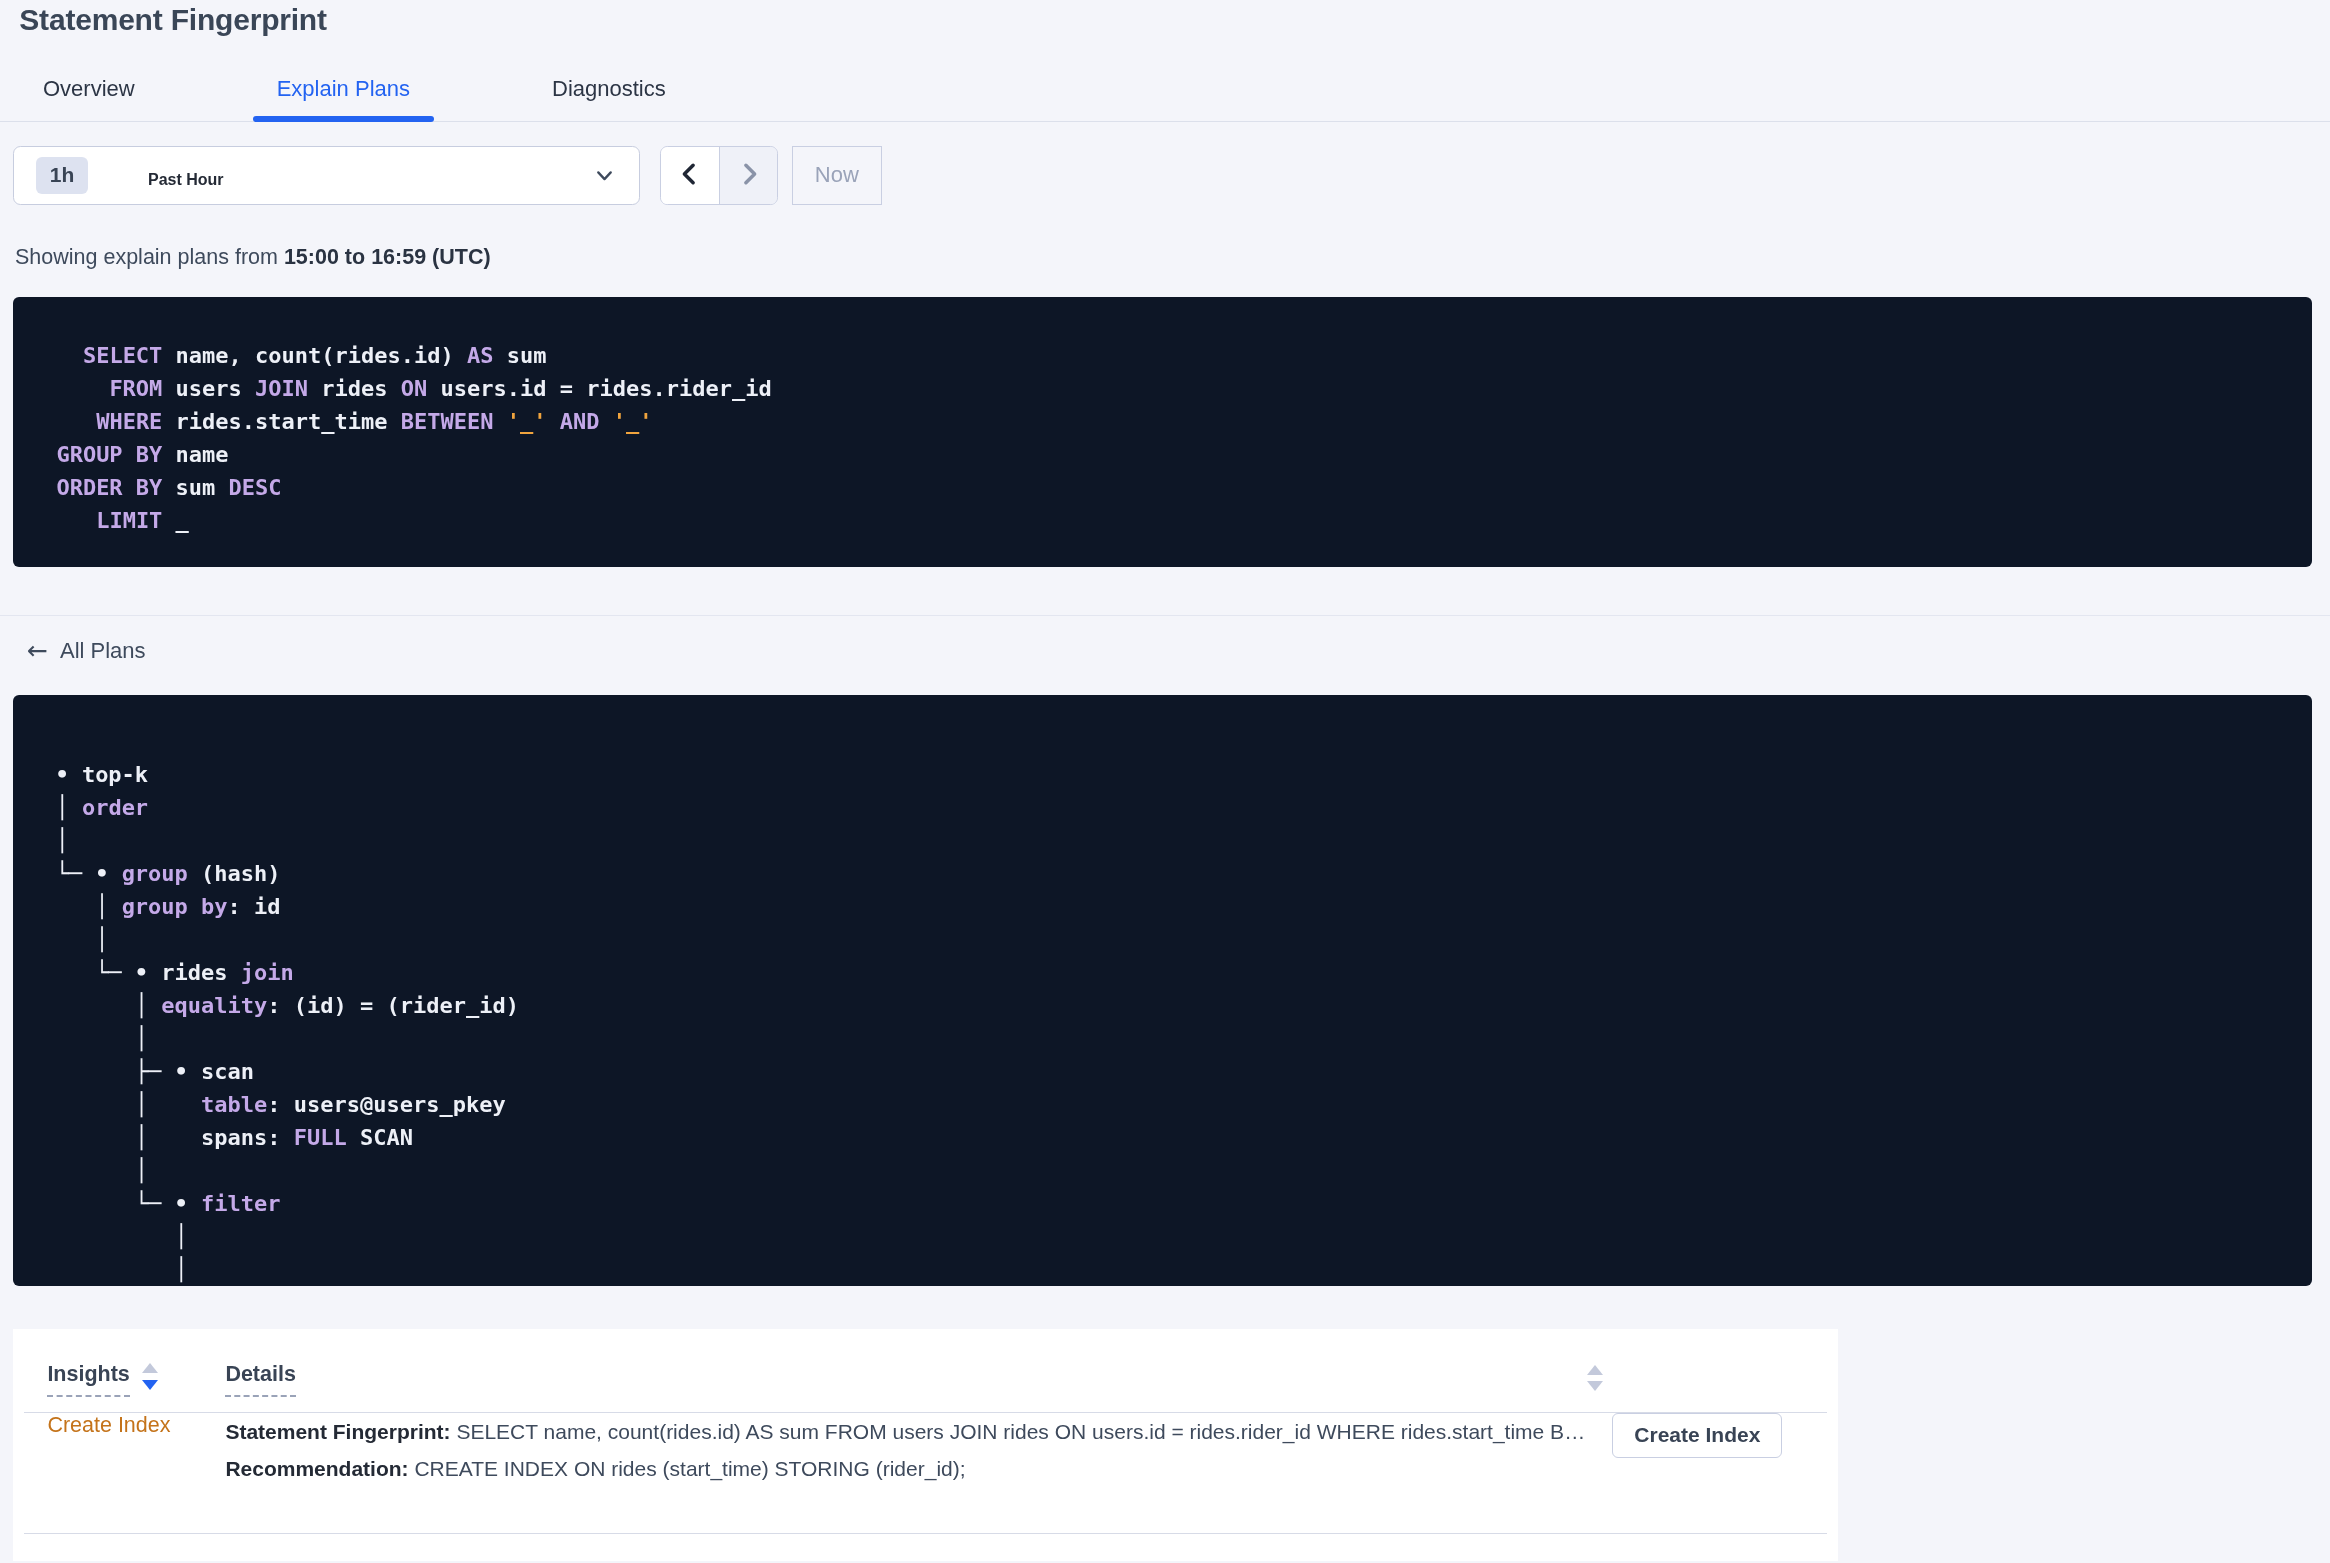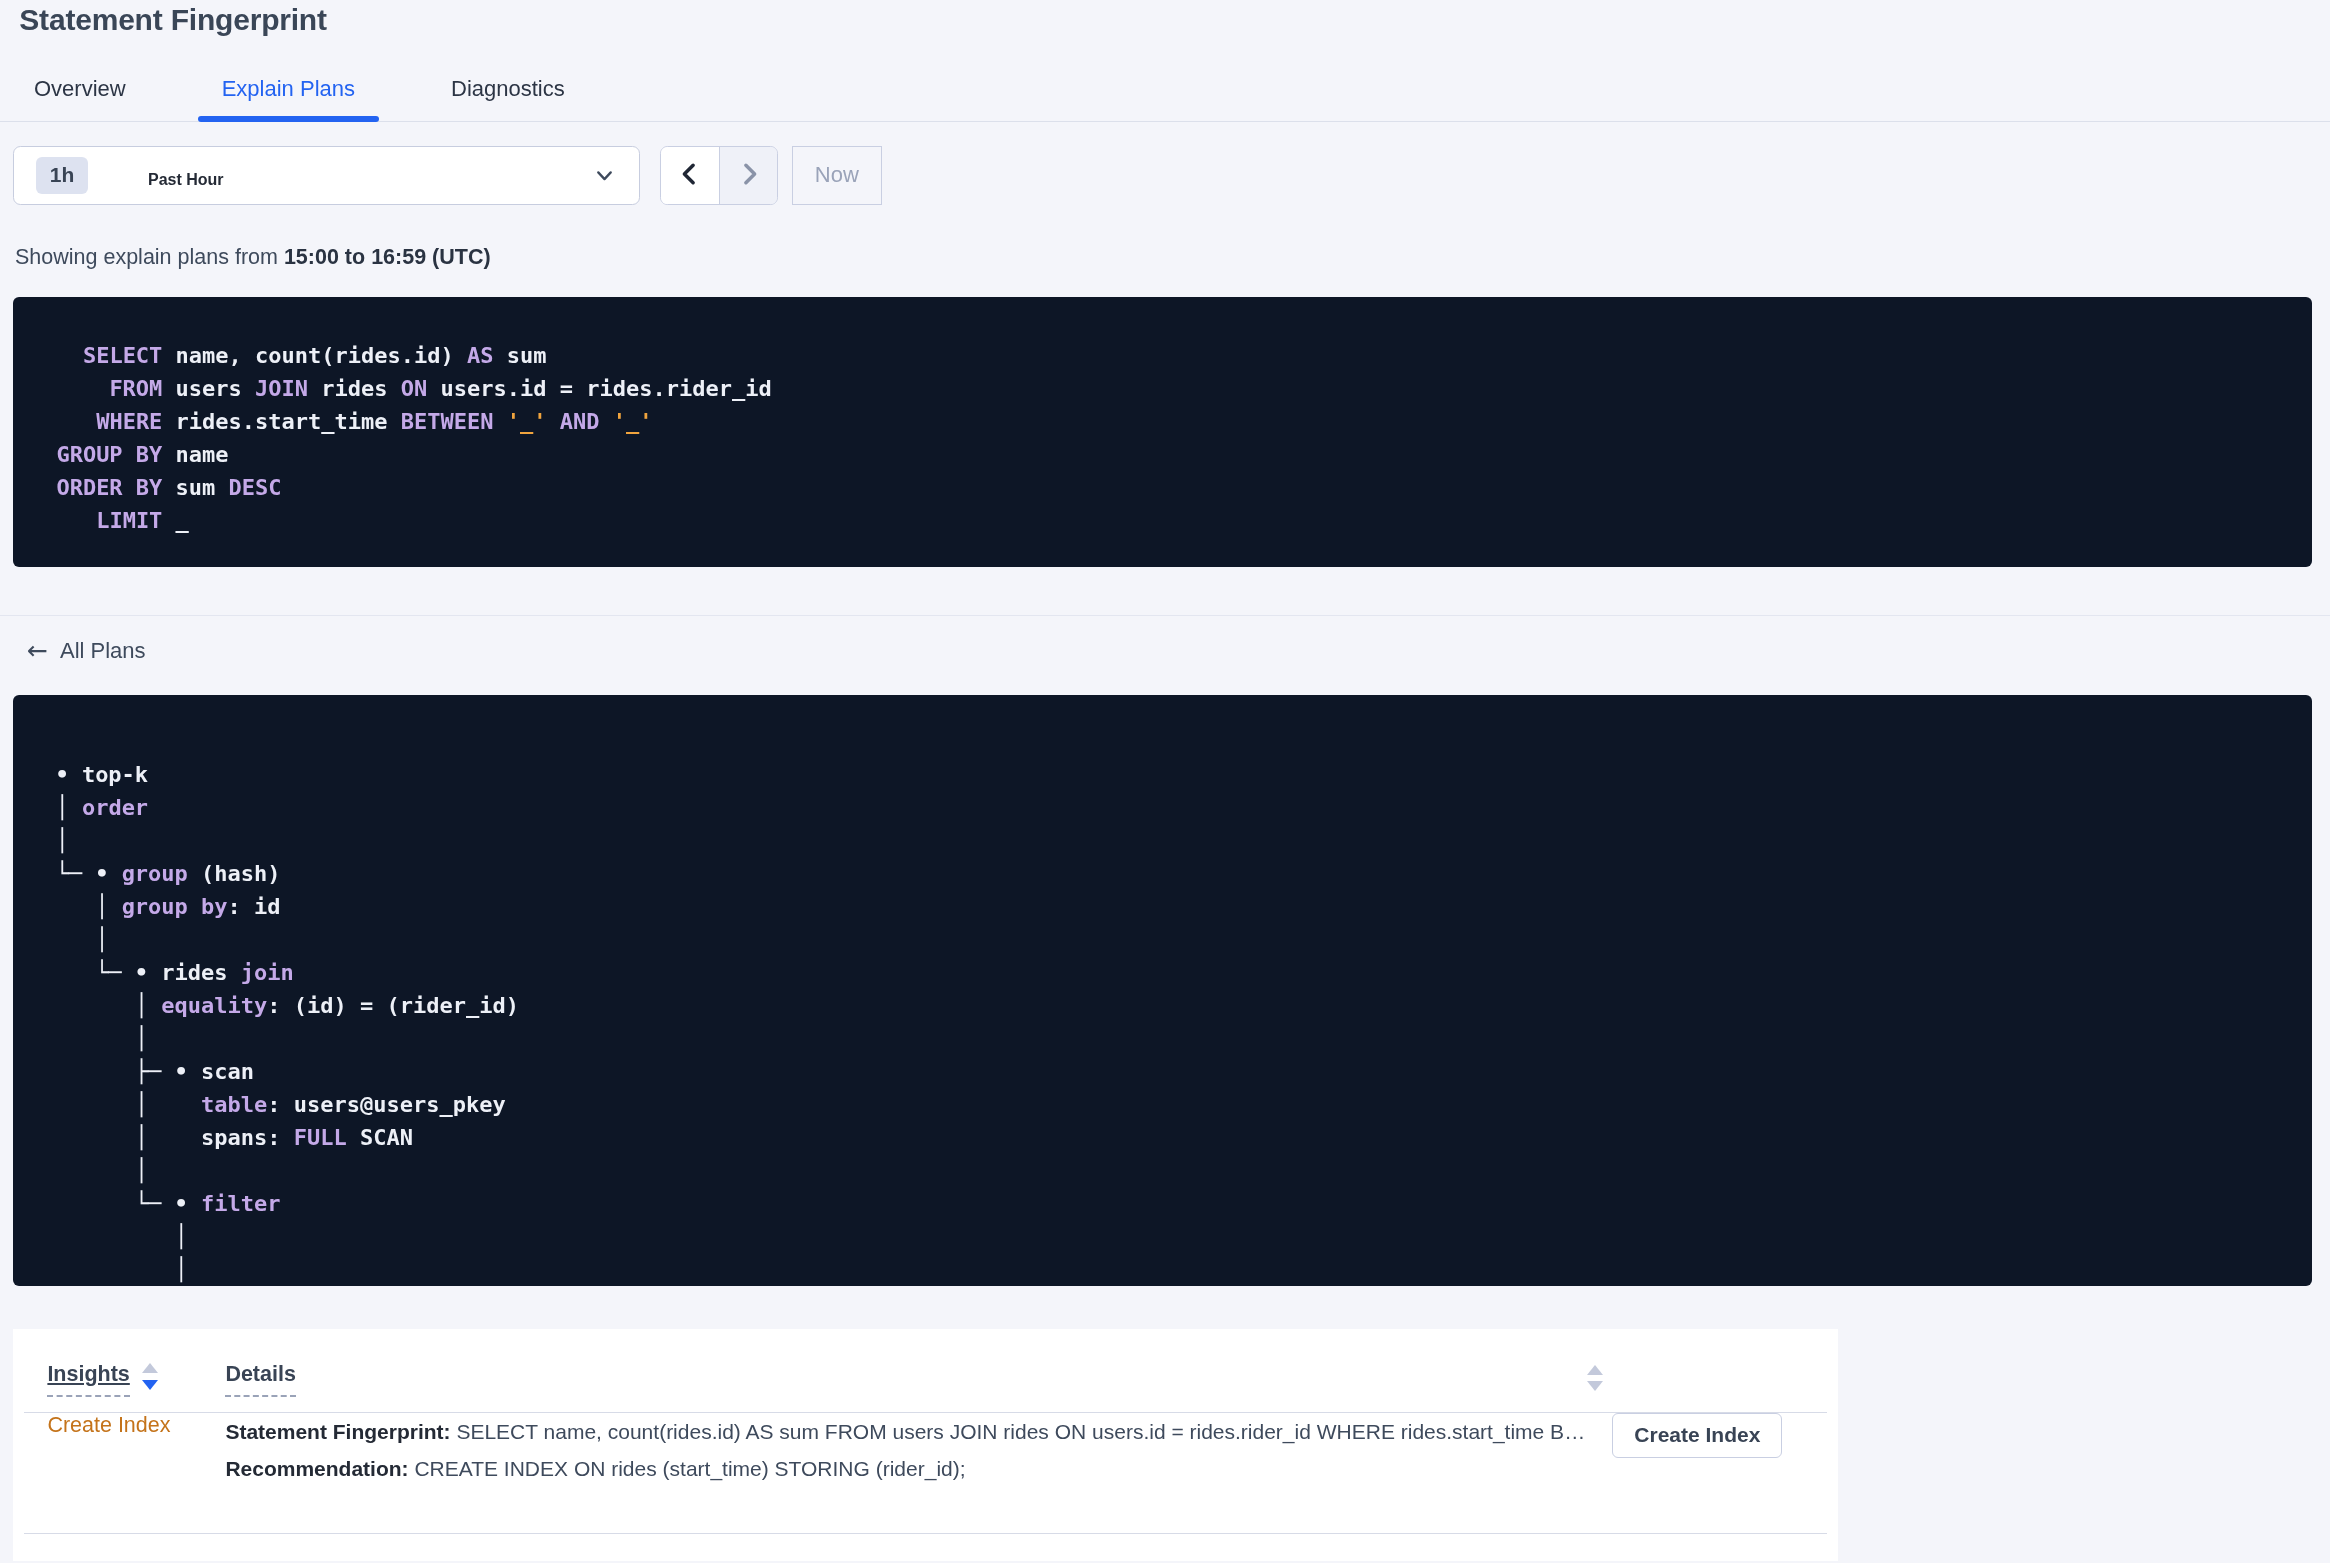--- a/index.html
+++ b/index.html
@@ -14,22 +14,23 @@
 
   
   .page-title {
     margin:0; padding:1.5px 0 0 19.3px;
     font-size:30px; font-weight:700; color:#3A4657;
     letter-spacing:-0.2px; line-height:36px;
   }
 
   
   .tabs {
-    display:flex; margin-top:37px; padding-left:10px;
+    display:flex; margin-top:37px; padding-left:19px;
     border-bottom:1.5px solid #DCE0EB;
+    gap:46px;
   }
   .tab {
     padding:0 24px 19.3px 24px; margin-right:48px;
     font-size:22px; color:#2C3545; position:relative; cursor:pointer;
     line-height:27px;
   }
   .tab.active { color:#2363F1; }
   .tab.active::after {
     content:""; position:absolute; left:0; right:0; bottom:-1.5px;
     height:6px; background:#2363F1; border-radius:3px;
@@ -91,21 +92,21 @@
   }
   .arrow-left { font-family:"DejaVu Sans", sans-serif; font-size:25px; line-height:22px; }
 
   
   .insights-card {
     margin:43px 18px 0 13.4px; width:1825px; background:#FFFFFF;
     padding-top:33px;
   }
   .table-head { display:flex; align-items:flex-start; padding:0 34px; position:relative; }
   .th { display:flex; align-items:flex-start; gap:12px; }
-  .th-insights { width:178px;text-decoration:underline; }
+  .th-insights { width:178px; }
   .th-label {
     font-size:21.5px; font-weight:700; color:#394455;
     padding-bottom:9px; border-bottom:2.2px dashed #9AA3B8; line-height:24px;
   }
   .sort { display:flex; flex-direction:column; gap:6.7px; padding-top:1.5px; cursor:pointer; }
   .tri-up   { width:0; height:0; border-left:8.2px solid transparent; border-right:8.2px solid transparent; border-bottom:10.4px solid #C3C9DB; }
   .tri-down { width:0; height:0; border-left:8.2px solid transparent; border-right:8.2px solid transparent; border-top:10.4px solid #C3C9DB; }
   .sort.desc .tri-down { border-top-color:#2363F1; }
   .sort-right { position:absolute; right:235px; top:1.5px; }
 

